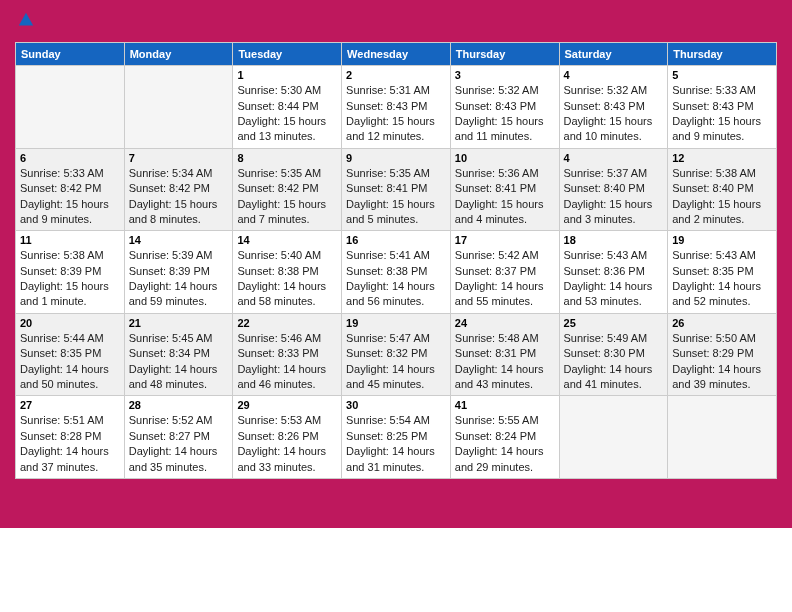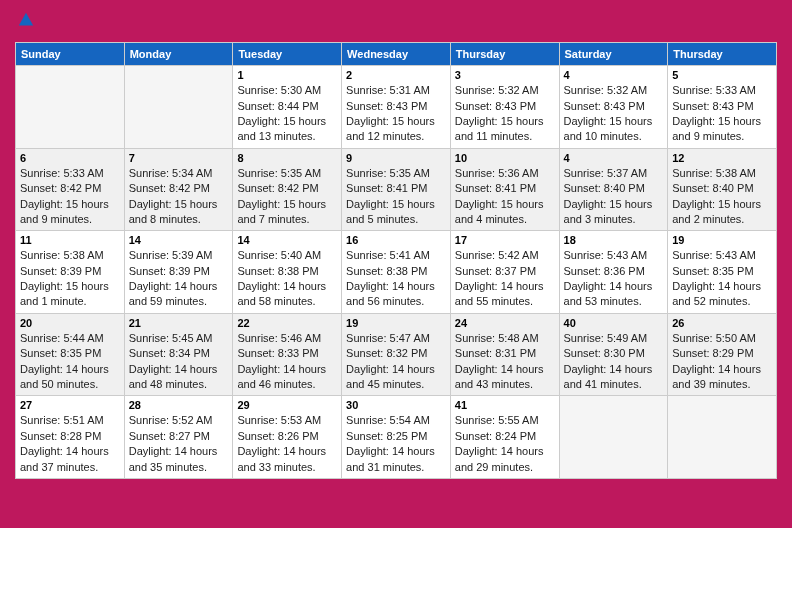--- a/index.html
+++ b/index.html
@@ -228,21 +228,21 @@
           </td>
           <td>
             <span class="day-num">19</span>
             <div class="day-info">Sunrise: 5:47 AM<br>Sunset: 8:32 PM<br>Daylight: 14 hours and 45 minutes.</div>
           </td>
           <td>
             <span class="day-num">24</span>
             <div class="day-info">Sunrise: 5:48 AM<br>Sunset: 8:31 PM<br>Daylight: 14 hours and 43 minutes.</div>
           </td>
           <td>
-            <span class="day-num">40</span>
+            <span class="day-num">25</span>
             <div class="day-info">Sunrise: 5:49 AM<br>Sunset: 8:30 PM<br>Daylight: 14 hours and 41 minutes.</div>
           </td>
           <td>
             <span class="day-num">26</span>
             <div class="day-info">Sunrise: 5:50 AM<br>Sunset: 8:29 PM<br>Daylight: 14 hours and 39 minutes.</div>
           </td>
         </tr>
         <tr class="row-bg-odd">
           <td>
             <span class="day-num">27</span>

